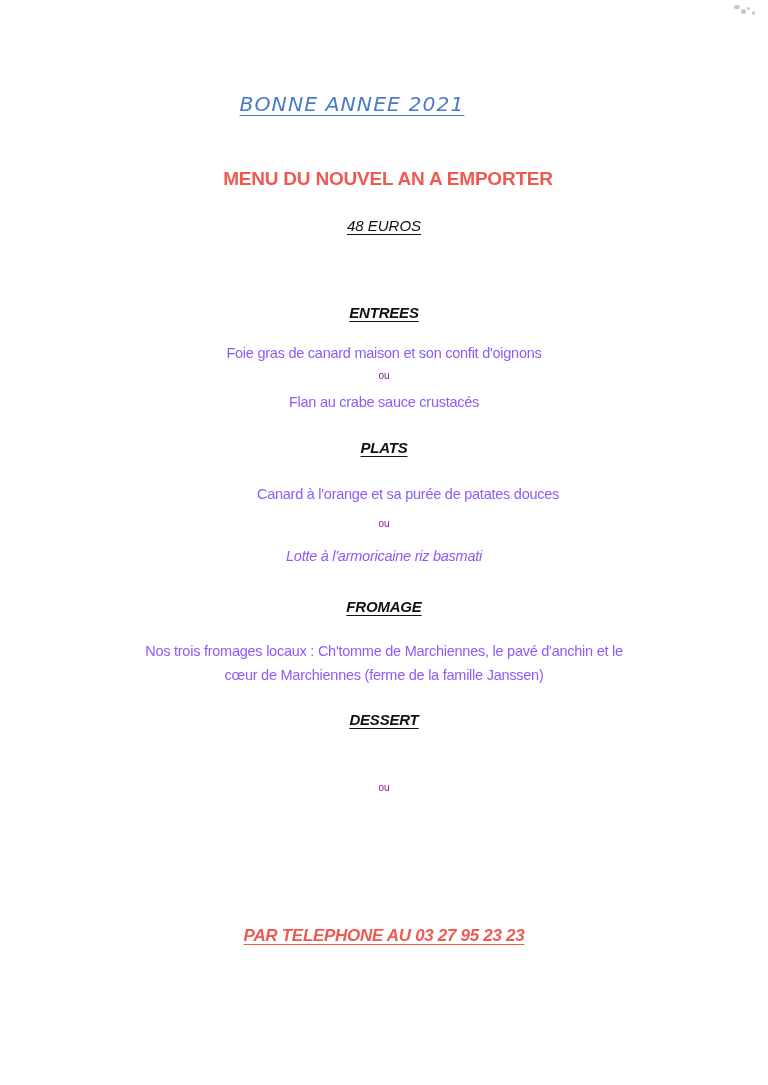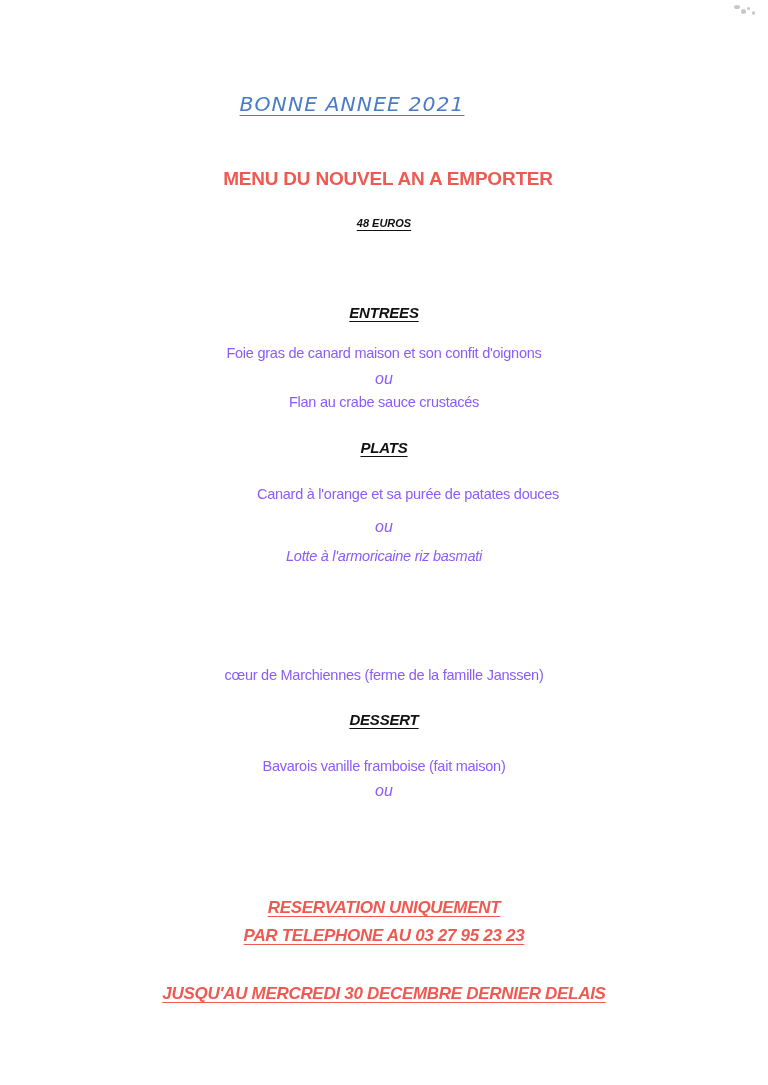--- a/index.html
+++ b/index.html
@@ -47,45 +47,44 @@
       top: 168px;
       left: 4px;
       font-size: 19px;
       font-weight: bold;
       color: #ee5a52;
       letter-spacing: -0.2px;
     }
     .price {
       top: 217px;
       left: 0px;
-      font-size: 11px;
-      font-weight: bold;
+      font-size: 15px;
+      font-weight: normal;
       font-style: italic;
       text-decoration: underline;
       text-underline-offset: 3px;
       color: #111111;
     }
     .section-heading {
       font-size: 15px;
       font-weight: bold;
       font-style: italic;
       text-decoration: underline;
       text-underline-offset: 3px;
       color: #111111;
       letter-spacing: -0.2px;
     }
     .item {
       font-size: 14.5px;
       color: #8b5cf6;
       letter-spacing: -0.25px;
     }
     .sep {
-      font-size: 16px;
-      color: #8b5cf6;
-      font-style: italic;
+      font-size: 10px;
+      color: #701a75;
     }
     .notice {
       font-size: 17px;
       font-weight: bold;
       font-style: italic;
       text-decoration: underline;
       text-underline-offset: 3px;
       color: #ee5a52;
       letter-spacing: -0.3px;
     }
@@ -123,23 +122,22 @@
   <div class="line section-heading" style="top:304px;">ENTREES</div>
   <div class="line item" style="top:345px;">Foie gras de canard maison et son confit d'oignons</div>
   <div class="line sep" style="top:370px;">ou</div>
   <div class="line section-heading" style="top:439px;">PLATS</div>
 
   <div class="line item" style="top:394px;">Flan au crabe sauce crustacés</div>
   <div class="line item" style="top:486px;padding-left:24px;">Canard à l'orange et sa purée de patates douces</div>
   <div class="line sep" style="top:518px;">ou</div>
   <div class="line item" style="top:548px;font-style:italic;">Lotte à l'armoricaine riz basmati</div>
 
+  <div class="line section-heading" style="top:598px;">FROMAGE</div>
+  <div class="line item" style="top:643px;">Nos trois fromages locaux : Ch'tomme de Marchiennes, le pavé d'anchin et le</div>
   <div class="line section-heading" style="top:711px;">DESSERT</div>
 
   <div class="line item" style="top:667px;">cœur de Marchiennes (ferme de la famille Janssen)</div>
-  <div class="line item" style="top:758px;">Bavarois vanille framboise (fait maison)</div>
   <div class="line sep" style="top:782px;">ou</div>
 
-  <div class="line notice" style="top:898px;">RESERVATION UNIQUEMENT</div>
   <div class="line notice" style="top:926px;">PAR TELEPHONE AU 03 27 95 23 23</div>
-  <div class="line notice" style="top:984px;">JUSQU'AU MERCREDI 30 DECEMBRE DERNIER DELAIS</div>
 
 </div>
 
 </body></html>

